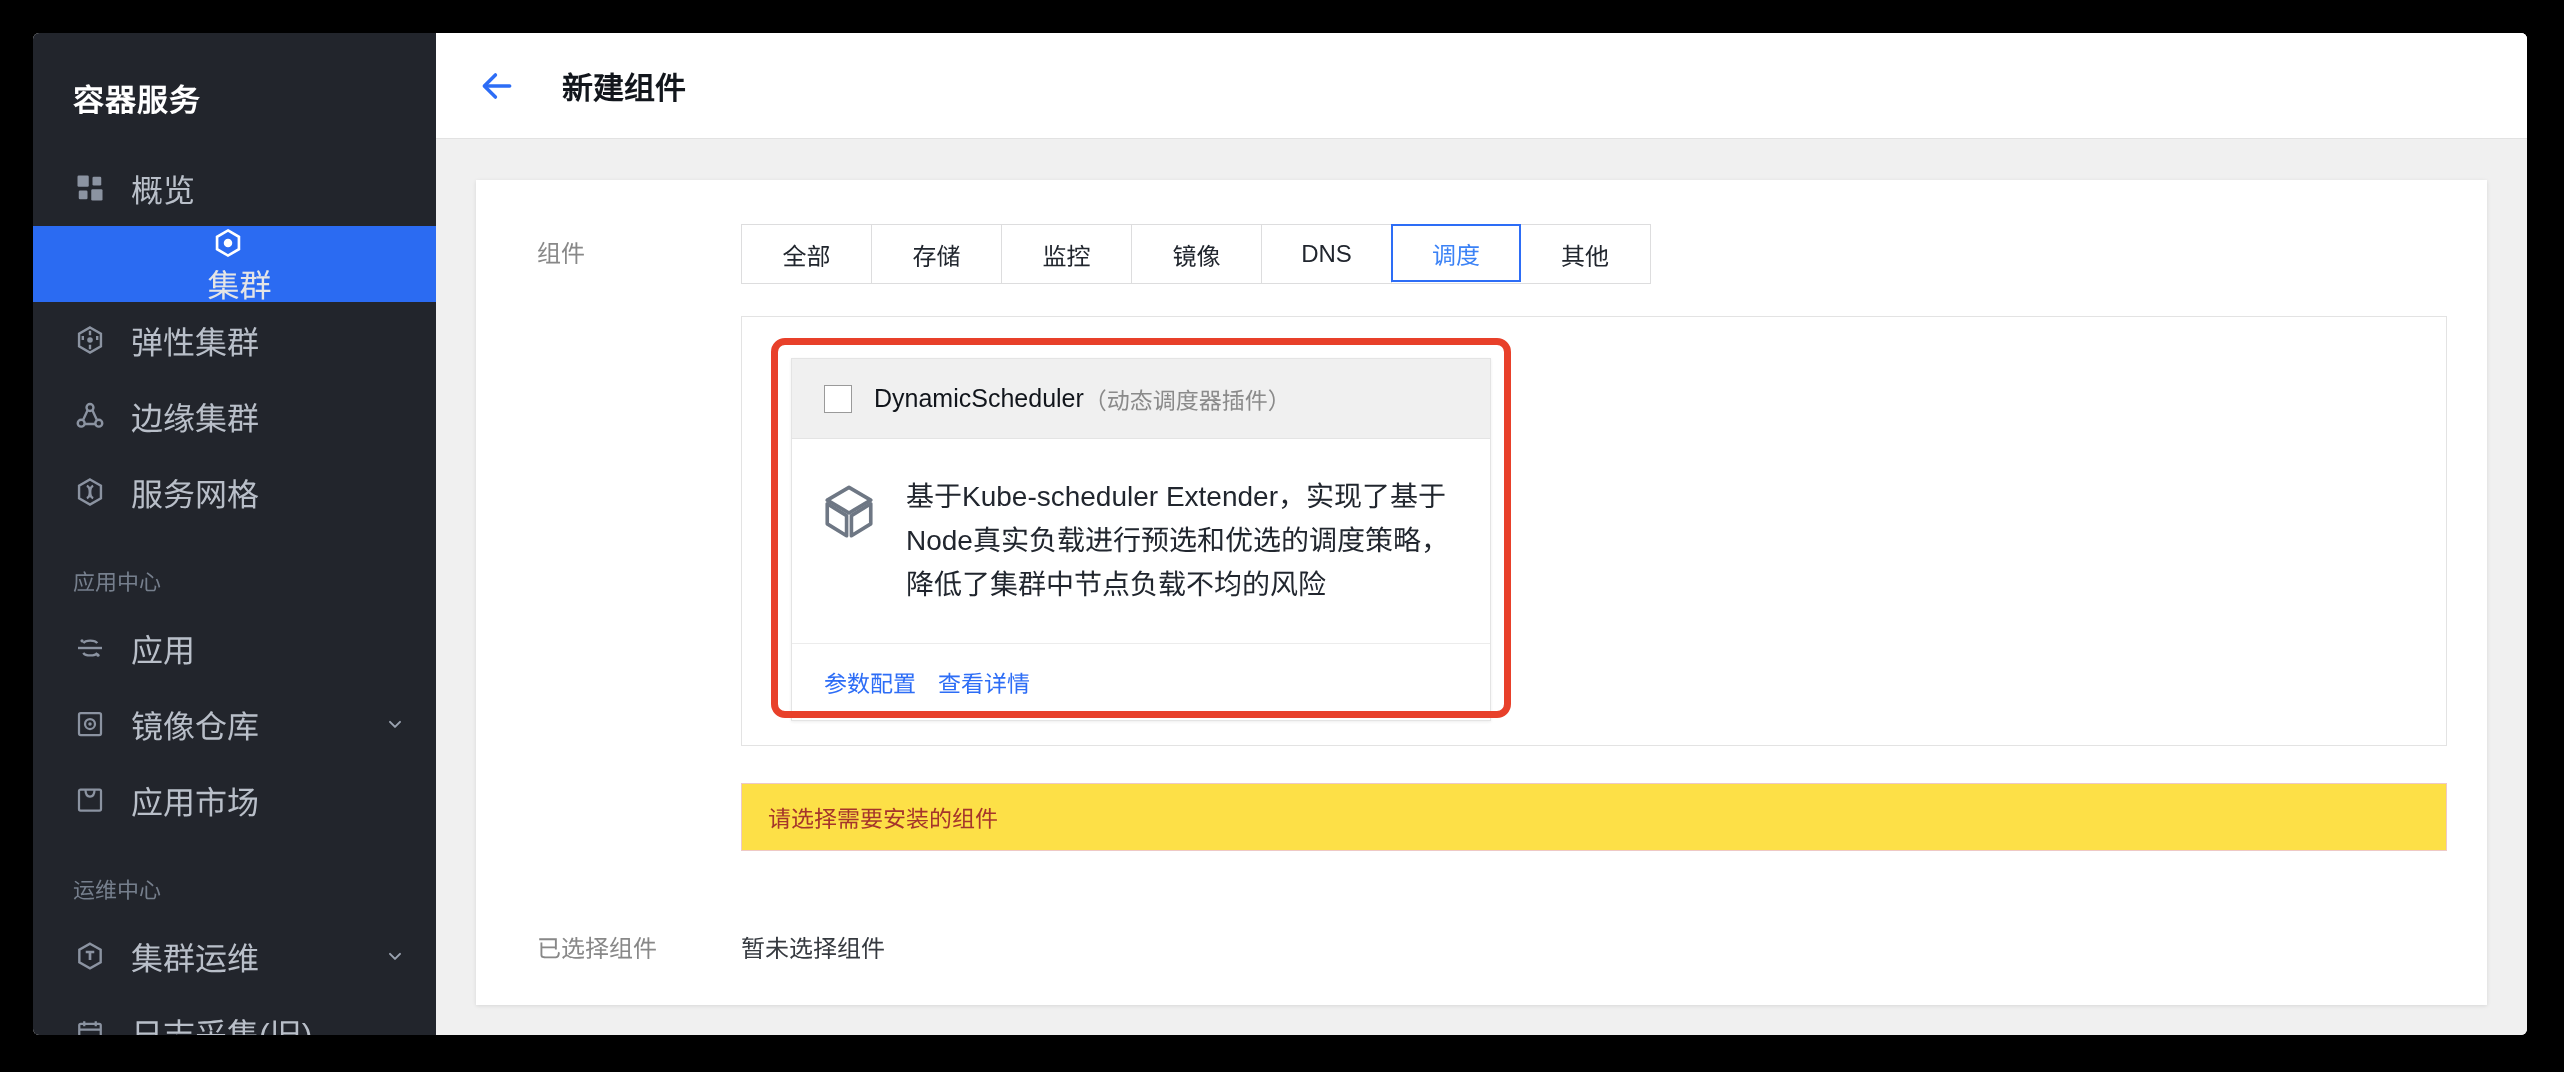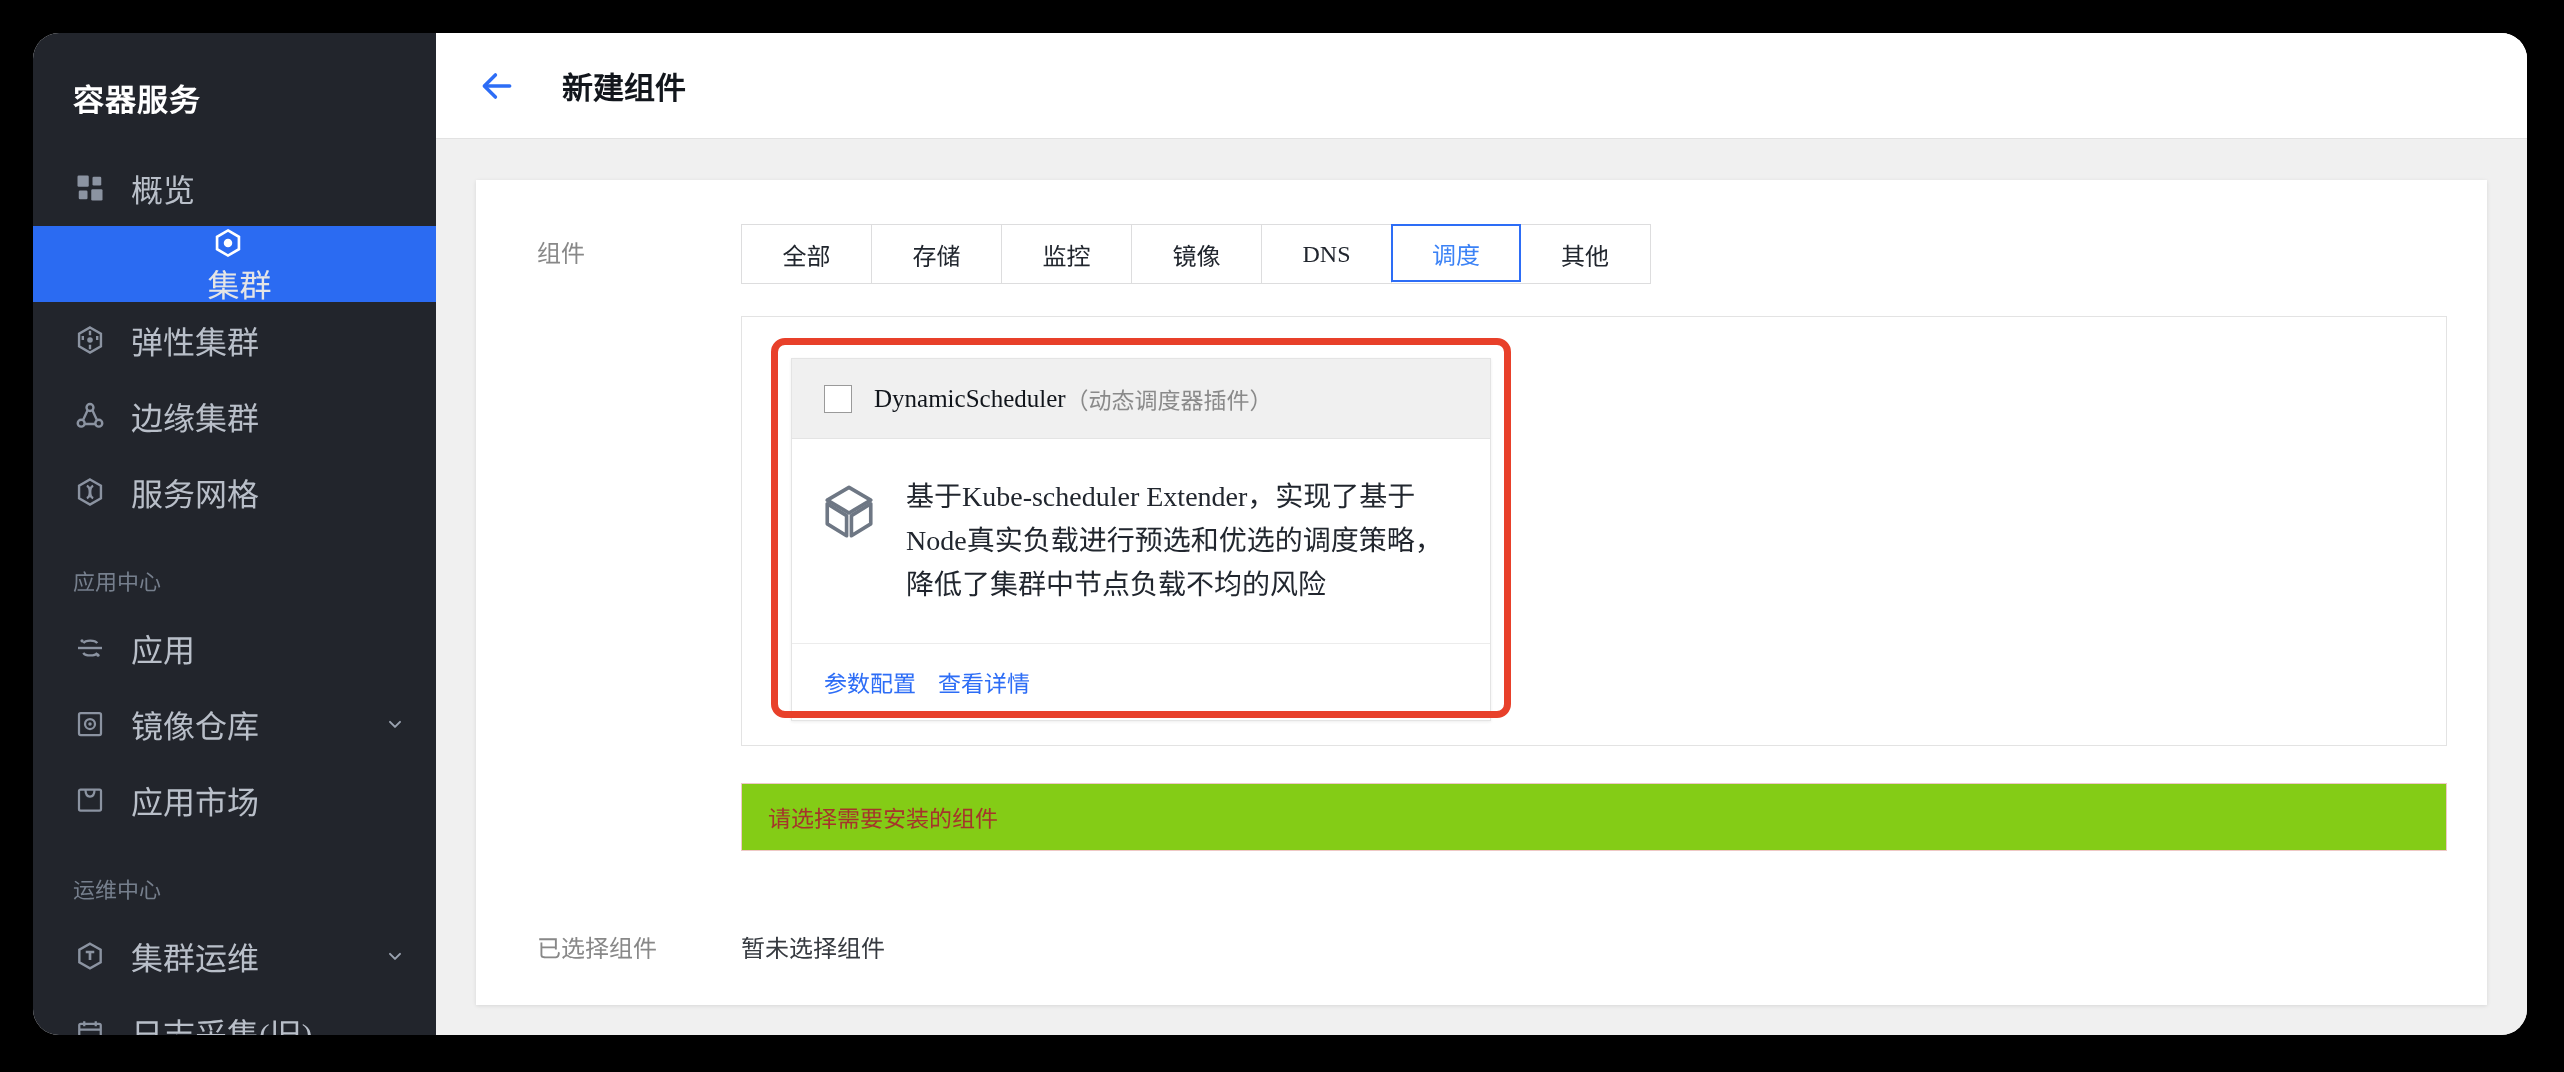--- a/index.html
+++ b/index.html
@@ -11,25 +11,24 @@
     overflow: hidden;
     font-family: "Liberation Sans", "DejaVu Sans", sans-serif;
   }
 
   .app-frame {
     position: absolute;
     left: 33px;
     top: 33px;
     width: 2494px;
     height: 1002px;
-    border-radius: 26px;
+    border-radius: 6px;
     overflow: hidden;
     background: #f0f0f0;
     display: flex;
-    font-family: Liberation Serif, serif;
   }
 
   
   .sidebar {
     width: 403px;
     flex: 0 0 403px;
     background: #22252c;
     color: #b6bcc6;
     position: relative;
     overflow: hidden;
@@ -274,21 +273,21 @@
   .link {
     color: #2d6df6;
     font-size: 23px;
     cursor: pointer;
   }
 
   .error-banner {
     margin: 37px 40px 0 40px;
     margin-left: 265px;
     margin-right: 40px;
-    background: #84cc16;
+    background: #fde047;
     border: 1px solid #eec9c6;
     height: 68px;
     display: flex;
     align-items: center;
     padding-left: 26px;
     box-sizing: border-box;
     font-size: 23px;
     color: #a5352b;
   }
 

